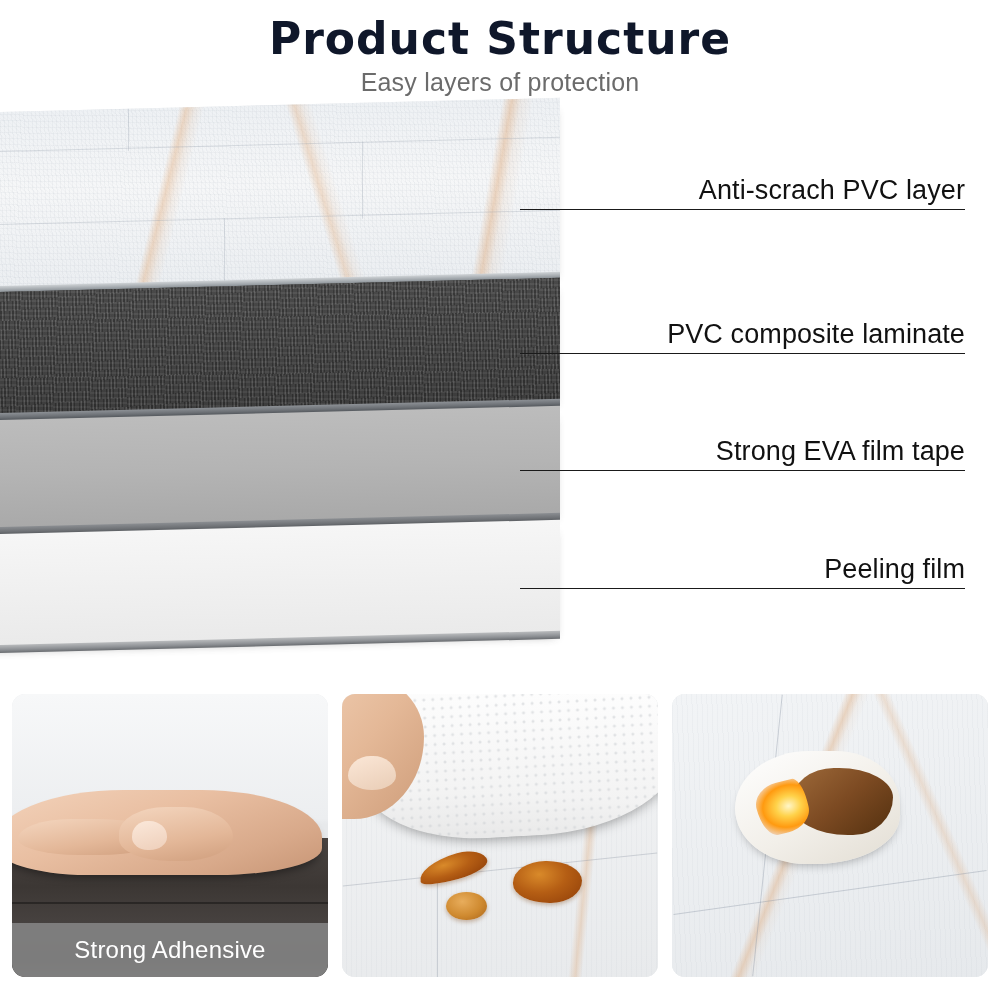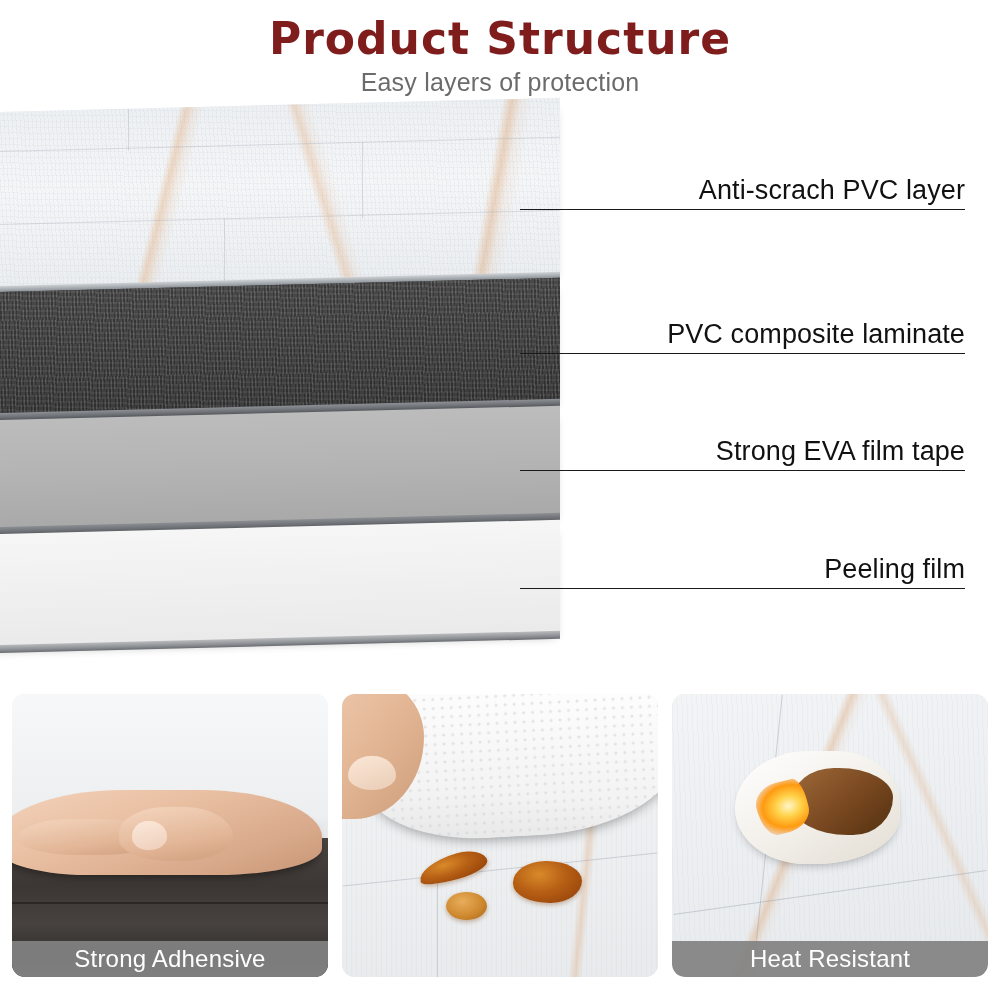--- a/index.html
+++ b/index.html
@@ -23,21 +23,21 @@
     height: 110px;
     text-align: center;
   }
   #page-title {
     margin: 0;
     padding-top: 16px;
     font-family: "DejaVu Sans", sans-serif;
     font-size: 44px;
     font-weight: bold;
     letter-spacing: 1px;
-    color: #7f1d1d;
+    color: #0f172a;
     line-height: 1.05;
   }
   #page-subtitle {
     margin: 0;
     padding-top: 6px;
     font-size: 25px;
     font-weight: normal;
     color: #6b6b6b;
     letter-spacing: 0.2px;
   }
@@ -162,21 +162,21 @@
     background: #e9eaec;
   }
   .feature-photo {
     position: absolute;
     inset: 0;
   }
   .feature-caption {
     position: absolute;
     left: 0; right: 0;
     bottom: 0;
-    height: 36px;
+    height: 54px;
     background: rgba(130,130,130,0.93);
     color: #ffffff;
     font-size: 24px;
     display: flex;
     align-items: center;
     justify-content: center;
     letter-spacing: 0.2px;
     border-bottom-left-radius: 13px;
     border-bottom-right-radius: 13px;
   }
@@ -433,16 +433,15 @@
   </div>
 
   <div class="feature-card">
     <div class="feature-photo" id="photo-heat">
       <div class="tile-seam" style="left:30%;top:0;width:1px;height:100%;transform:rotate(6deg);"></div>
       <div class="tile-seam" style="left:0;top:70%;width:100%;height:1px;transform:rotate(-8deg);"></div>
       <div class="paper"></div>
       <div class="burn"></div>
       <div class="flame"></div>
     </div>
-    <div class="feature-caption">Heat Resistant</div>
   </div>
 
 </div>
 
 </body></html>

